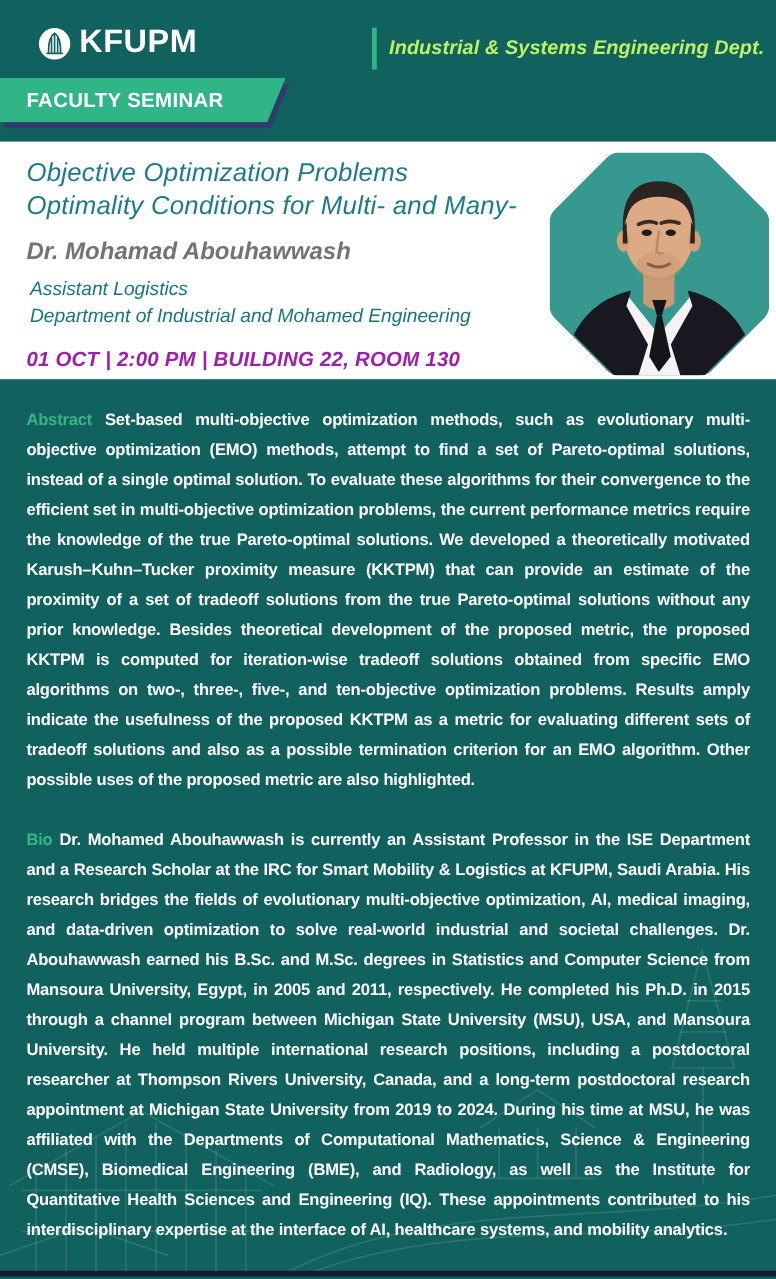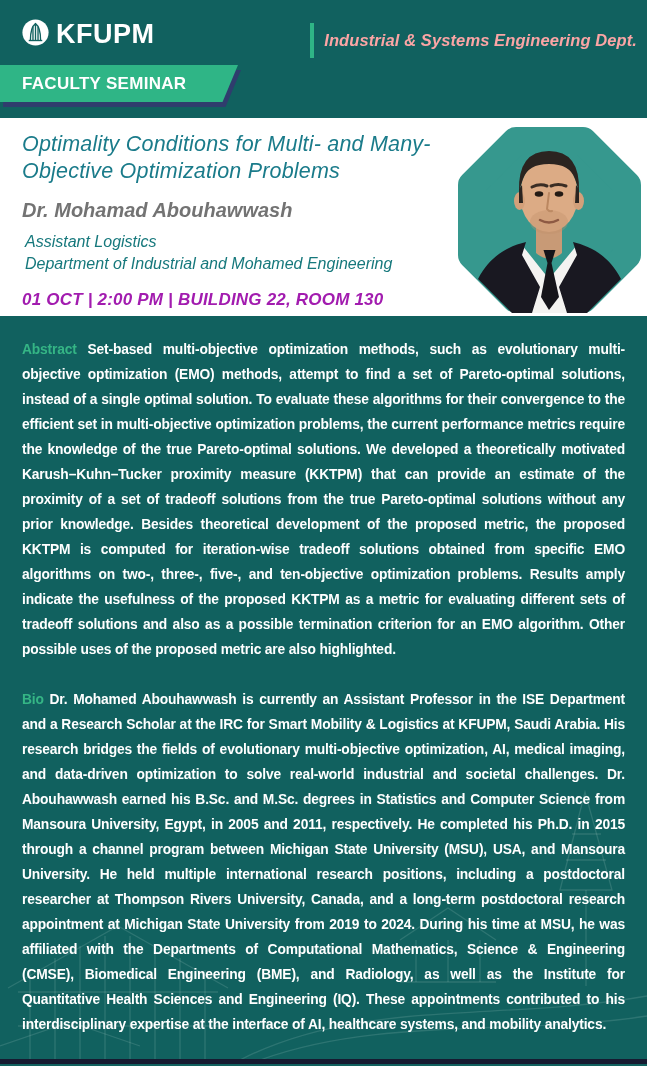--- a/index.html
+++ b/index.html
@@ -1,25 +1,25 @@
 <!DOCTYPE html>
 <html><head>
 <meta charset="utf-8">
 <style>
   html,body{margin:0;padding:0;background:#ffffff;}
   .poster{
     position:relative;width:647px;height:1066px;overflow:hidden;
     background:#11615f;font-family:"Liberation Sans",sans-serif;
   }
   
-  .logo{position:absolute;left:22px;top:19px;display:flex;align-items:flex-start;gap:7px;}
+  .logo{position:absolute;left:32px;top:19px;display:flex;align-items:flex-end;gap:7px;}
   .logo-text{color:#ffffff;font-size:27px;font-weight:bold;letter-spacing:.5px;}
   .dept{position:absolute;right:10px;top:23px;display:flex;align-items:center;gap:10px;}
   .dept-bar{width:4px;height:35px;background:#2fb586;}
-  .dept-text{color:#fca5a5;font-size:16.5px;font-weight:bold;font-style:italic;letter-spacing:.1px;}
+  .dept-text{color:#bef264;font-size:16.5px;font-weight:bold;font-style:italic;letter-spacing:.1px;}
   .banner-wrap{position:absolute;left:0;top:65px;width:238px;height:37px;}
   .banner-shadow{position:absolute;left:3px;top:5px;width:100%;height:100%;
     background:#2f3d6d;clip-path:polygon(0 0,100% 0,93.5% 100%,0 100%);}
   .banner{position:absolute;left:0;top:0;width:100%;height:100%;background:#2fb586;
     clip-path:polygon(0 0,100% 0,93.5% 100%,0 100%);
     color:#ffffff;font-weight:bold;font-size:17px;line-height:37px;
     padding-left:22px;box-sizing:border-box;letter-spacing:.3px;}
   
   .hero{position:absolute;top:118px;left:0;width:100%;height:200px;background:#ffffff;}
   .hero-text{position:absolute;left:22px;top:13px;width:430px;}
@@ -65,22 +65,22 @@
   </div>
 
   <div class="banner-wrap">
     <div class="banner-shadow"></div>
     <div class="banner">FACULTY SEMINAR SERIES</div>
   </div>
 
   <div class="hero">
     <div class="hero-text">
       <div class="title">
+        <div>Objective Optimization Problems</div>
         <div>Optimality Conditions for Multi- and Many-</div>
-        <div>Objective Optimization Problems</div>
       </div>
       <div class="speaker">Dr. Mohamad Abouhawwash</div>
       <div class="subtitle">
         <div>Assistant Logistics</div>
         <div>Department of Industrial and Mohamed Engineering</div>
       </div>
       <div class="schedule">01 OCT | 2:00 PM | BUILDING 22, ROOM 130</div>
     </div>
 
     <div class="photo">

